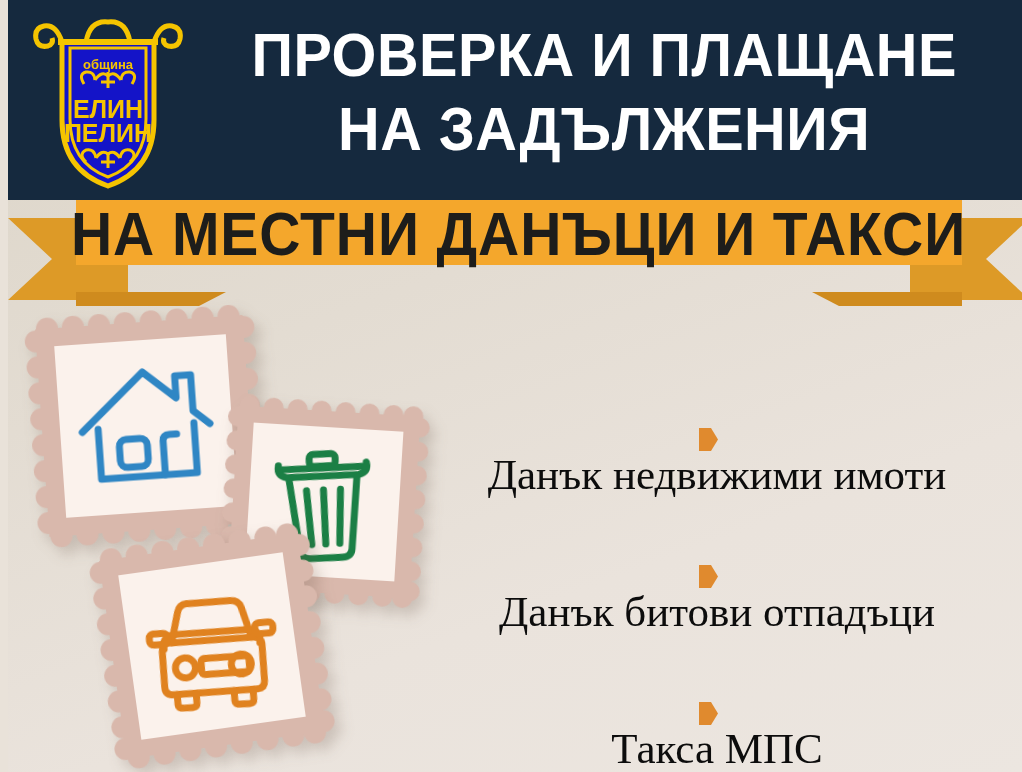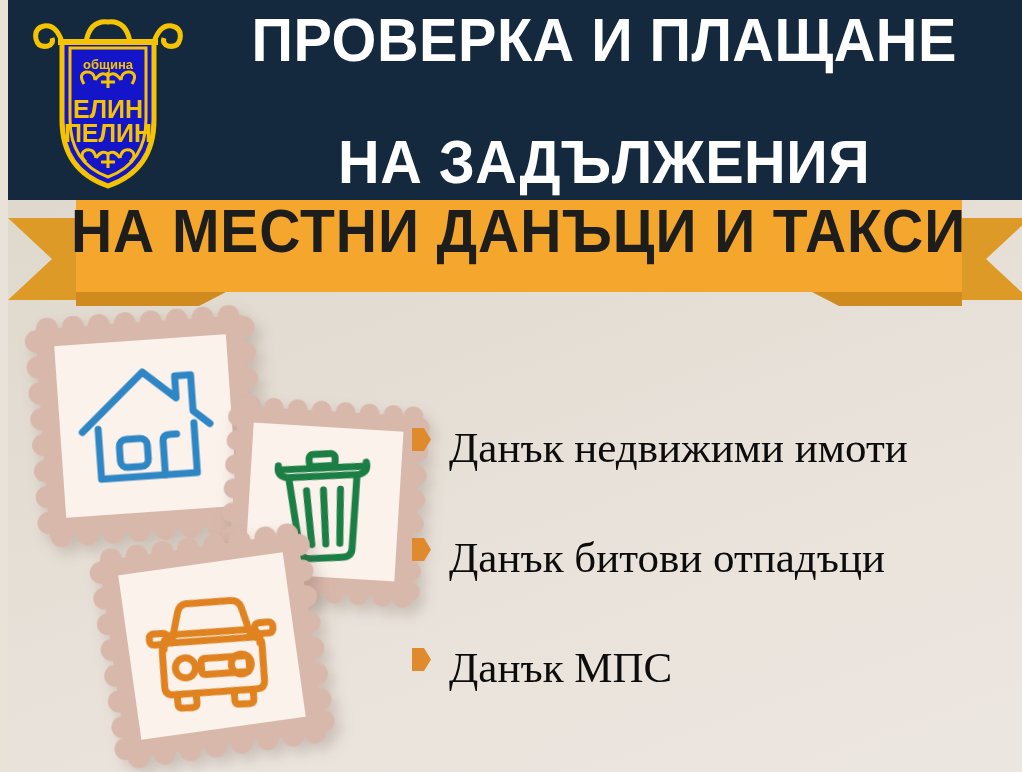--- a/index.html
+++ b/index.html
@@ -19,23 +19,22 @@
     position:absolute;left:0;top:0;width:1022px;height:200px;
     background:#15293e;
     z-index:5;
   }
   .crest{
     position:absolute;left:24px;top:12px;width:152px;height:178px;
   }
   .crest svg{display:block;width:152px;height:178px;}
   .title-block{
     position:absolute;left:186px;top:18px;width:820px;height:166px;
-    display:flex;flex-direction:column;align-items:center;justify-content:center;
+    display:flex;flex-direction:column;align-items:center;
     text-align:center;
-    gap:48px;
   }
   .title-line{
     color:#ffffff;
     font-family:"Liberation Sans",sans-serif;
     font-weight:bold;
     font-size:62px;
     line-height:74px;
     letter-spacing:0.5px;
     transform:scaleX(0.93);
     white-space:nowrap;
@@ -46,23 +45,23 @@
   .ribbon-tail{position:absolute;top:22px;width:120px;height:82px;}
   .ribbon-tail.left{left:0;}
   .ribbon-tail.right{right:0;}
   .ribbon-tail svg{display:block;}
   .ribbon-fold{position:absolute;top:96px;height:14px;background:#cf8b1e;}
   .ribbon-fold.left{left:68px;width:150px;
     clip-path:polygon(0 0,100% 0,82% 100%,0 100%);}
   .ribbon-fold.right{right:68px;width:150px;
     clip-path:polygon(0 0,100% 0,100% 100%,18% 100%);}
   .ribbon-main{
-    position:absolute;left:68px;top:4px;width:886px;height:92px;
+    position:absolute;left:68px;top:4px;width:886px;height:65px;
     background:#f4a72c;
-    display:flex;align-items:flex-start;justify-content:center;
+    display:flex;align-items:flex-end;justify-content:center;
   }
   .ribbon-text{
     color:#1d1d1b;
     font-family:"Liberation Sans",sans-serif;
     font-weight:bold;font-size:62px;line-height:62px;
     letter-spacing:1px;
     transform:scaleX(0.92);
     white-space:nowrap;
   }
 
@@ -71,21 +70,21 @@
   .stamp{position:absolute;filter:drop-shadow(6px 8px 7px rgba(90,70,55,0.22));}
   .stamp svg{display:block;}
   .stamp-house{left:18px;top:6px;transform:rotate(-4deg);}
   .stamp-trash{left:210px;top:96px;transform:rotate(3.5deg);}
   .stamp-car{left:88px;top:230px;transform:rotate(-8deg);}
 
   
   .list{
     position:absolute;left:404px;top:424px;width:610px;z-index:4;
   }
-  .list-item{display:flex;align-items:flex-start;margin-bottom:62px;}
+  .list-item{display:flex;align-items:center;margin-bottom:62px;flex-direction:column;}
   .bullet{flex:0 0 auto;width:19px;height:23px;margin-right:18px;margin-top:4px;}
   .bullet svg{display:block;}
   .list-label{
     font-family:"Liberation Serif",serif;
     font-size:43px;line-height:48px;color:#0c0c0c;
     white-space:nowrap;
   }
 </style>
 </head>
 <body>
@@ -353,17 +352,17 @@
       </span>
       <span class="list-label">Данък битови отпадъци</span>
     </div>
 
     <div class="list-item">
       <span class="bullet">
         <svg viewBox="0 0 19 23" xmlns="http://www.w3.org/2000/svg">
           <path d="M0 0 L12 0 L19 11.5 L12 23 L0 23 Z" fill="#e08a2e"></path>
         </svg>
       </span>
-      <span class="list-label">Данък МПС</span>
+      <span class="list-label">Такса МПС</span>
     </div>
   </div>
 
 </div>
 
 </body></html>

